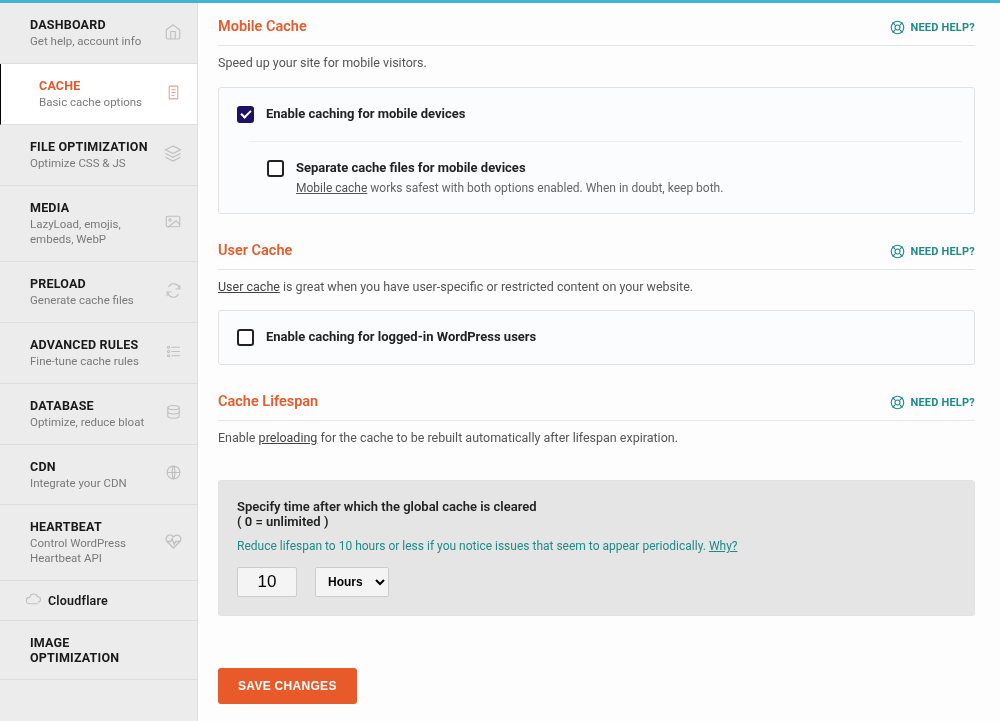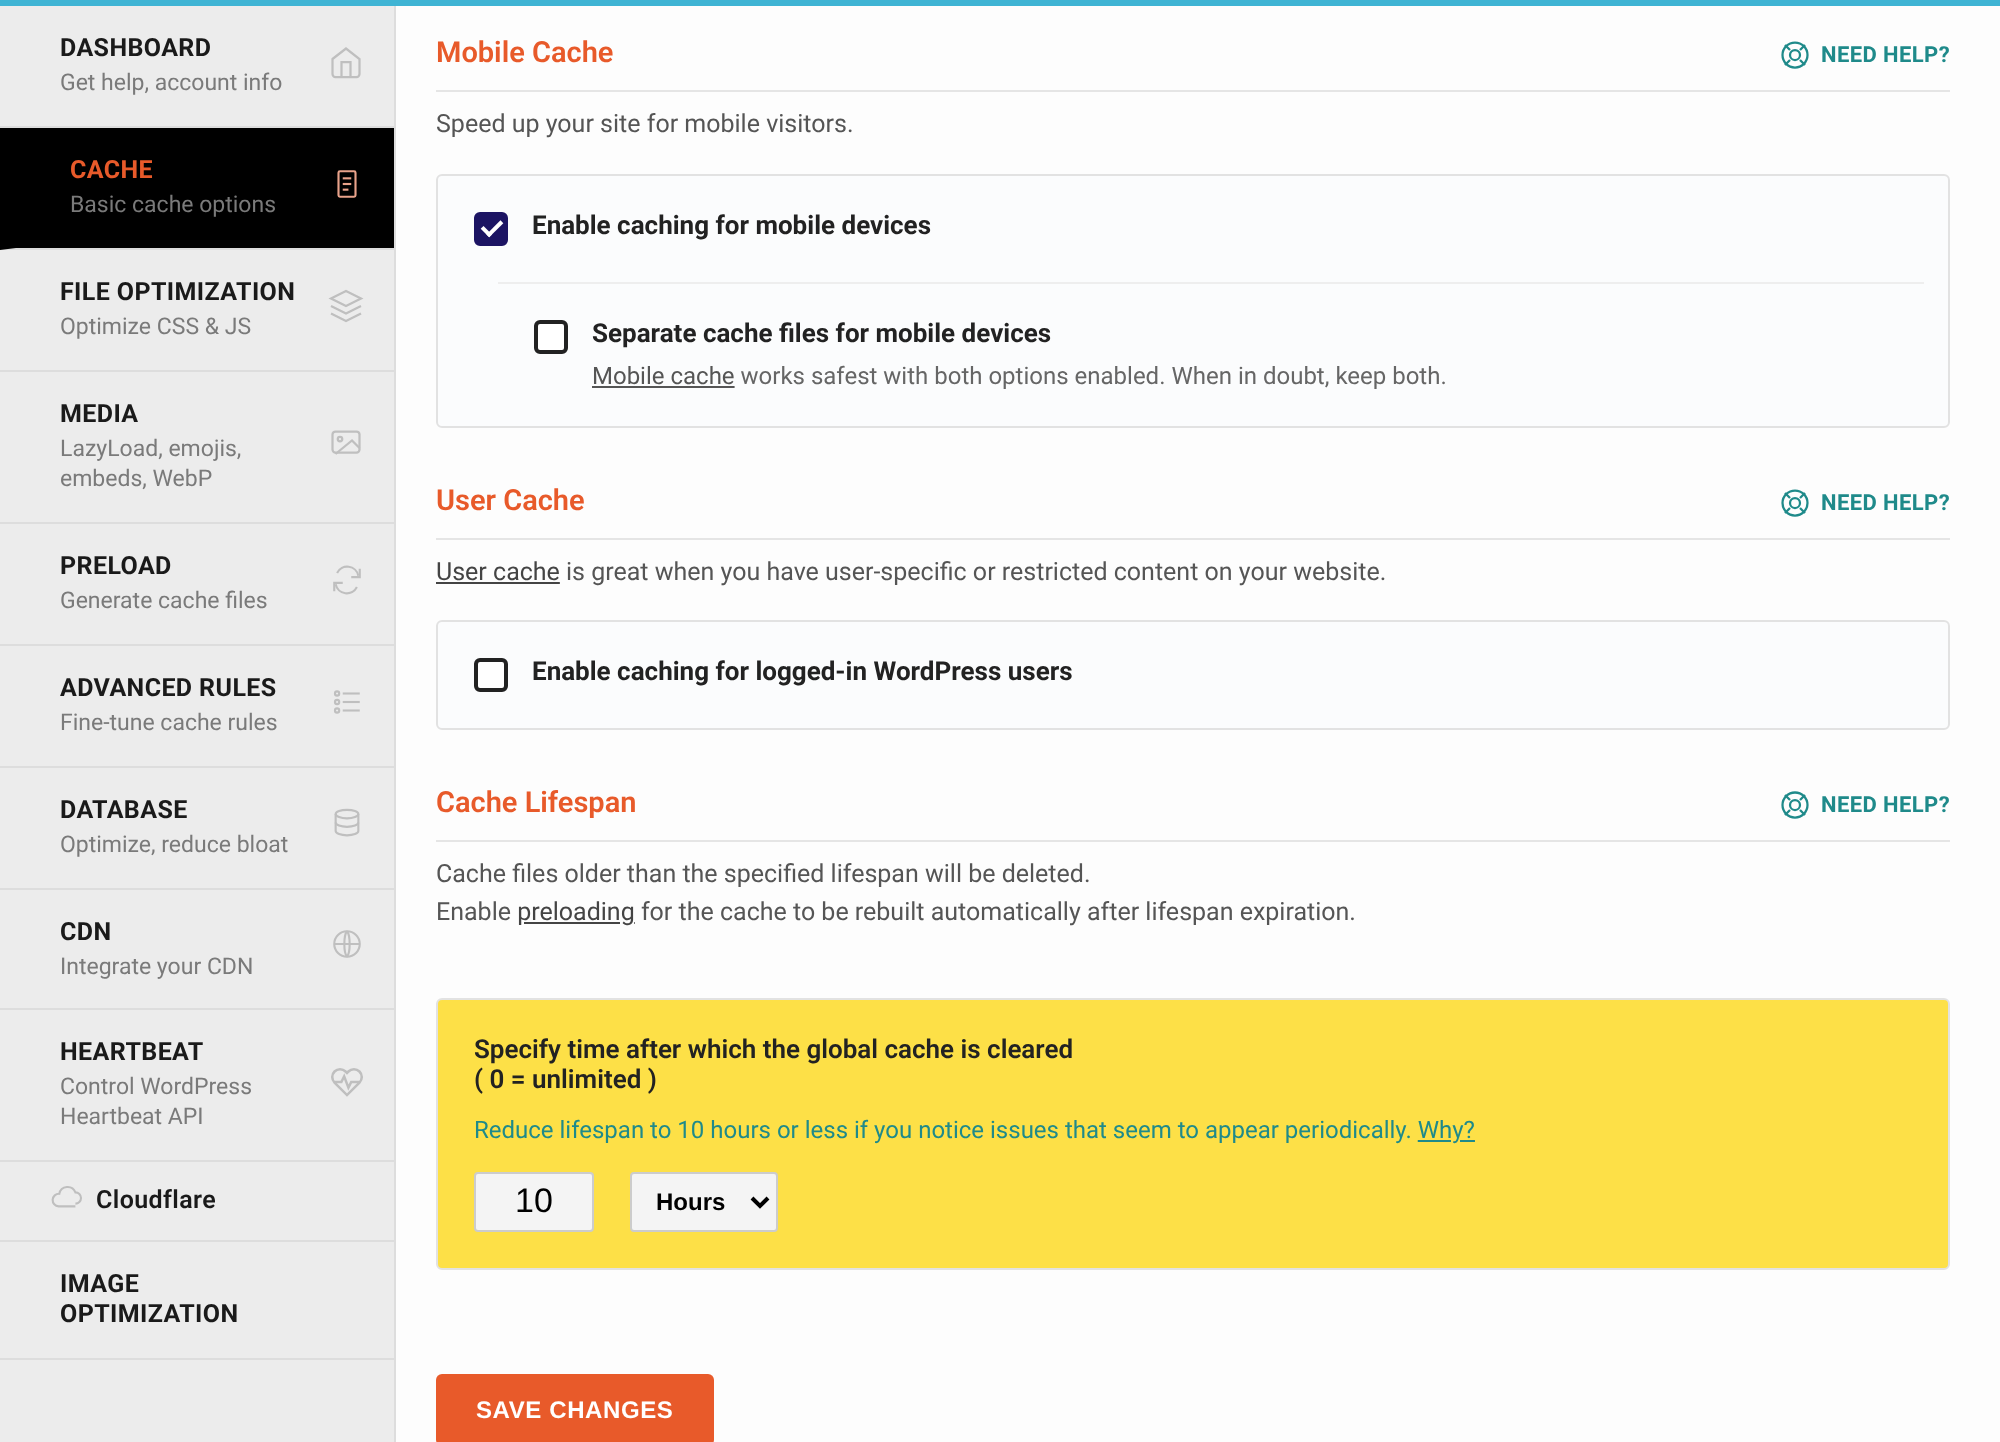--- a/index.html
+++ b/index.html
@@ -30,23 +30,23 @@
     padding-top: 3px;
   }
   .side-item {
     position: relative;
     padding: 14px 45px 14px 30px;
     border-bottom: 1px solid #ddd;
     cursor: pointer;
     background: #ececec;
   }
   .side-item.active {
-    background: #000000;
-    border-left: 8px solid #000000;
-    padding-left: 27px;
+    background: #ffffff;
+    border-left: 1px solid #000000;
+    padding-left: 38px;
   }
   .side-item .title {
     font-weight: 700;
     font-size: 12.5px;
     color: #1a1a1a;
     letter-spacing: .2px;
   }
   .side-item.active .title { color: #e85a2a; }
   .side-item .sub {
     font-size: 11.5px;
@@ -164,21 +164,21 @@
     line-height: 1.3;
   }
   .opt-help {
     font-size: 12px;
     color: #666;
     margin-top: 4px;
   }
   .opt-help .ul { text-decoration: underline; color: #555; }
   .lifespan-panel {
     border: 1px solid #e2e2e2;
-    background: #fde047;
+    background: #e5e5e5;
     border-radius: 3px;
     padding: 18px;
     margin-top: 32px;
   }
   .lifespan-panel .strong-line {
     font-size: 13px;
     font-weight: 600;
     color: #222;
   }
   .lifespan-panel .hint {
@@ -434,21 +434,20 @@
               <circle cx="12" cy="12" r="4"></circle>
               <line x1="4" y1="4" x2="8" y2="8"></line>
               <line x1="16" y1="16" x2="20" y2="20"></line>
               <line x1="4" y1="20" x2="8" y2="16"></line>
               <line x1="16" y1="8" x2="20" y2="4"></line>
             </svg>
           <span>NEED HELP?</span>
         </div>
       </div>
       <div class="section-desc">
-        <div>Cache files older than the specified lifespan will be deleted.</div>
         <div>
           <span>Enable </span><span class="ul">preloading</span><span> for the cache to be rebuilt automatically after lifespan expiration.</span>
         </div>
       </div>
       <div class="lifespan-panel">
         <div class="strong-line">Specify time after which the global cache is cleared</div>
         <div class="strong-line">( 0 = unlimited )</div>
         <div class="hint">
           <span>Reduce lifespan to 10 hours or less if you notice issues that seem to appear periodically. </span><span class="ul">Why?</span>
         </div>

